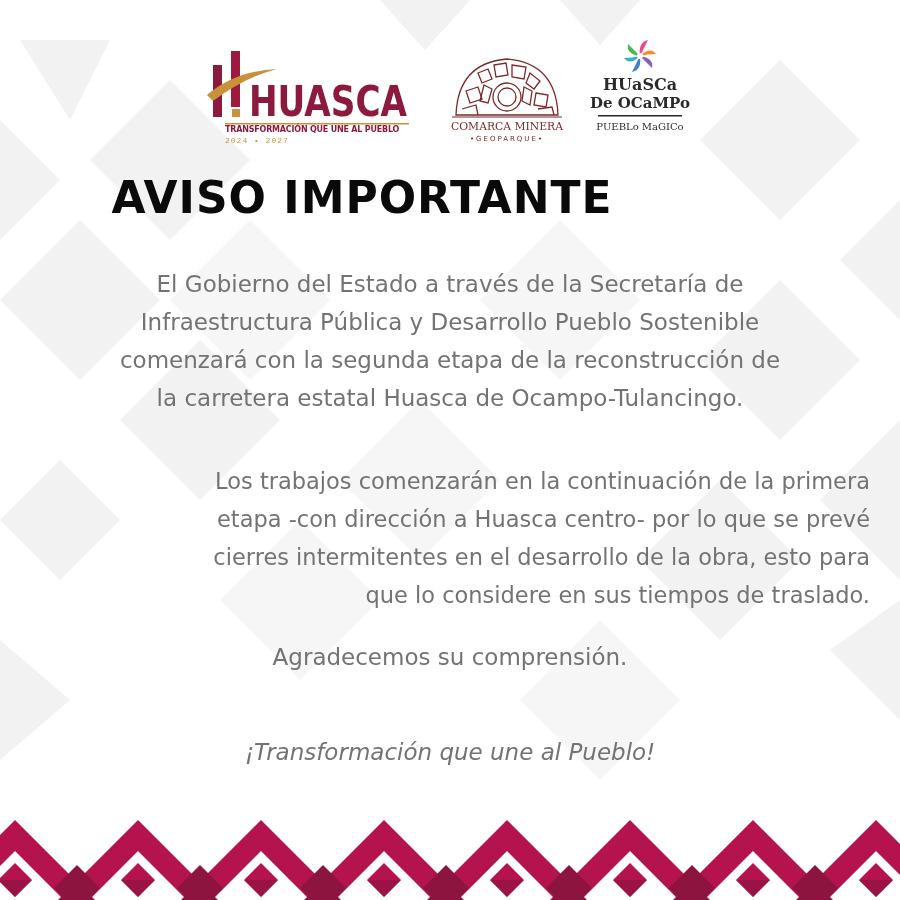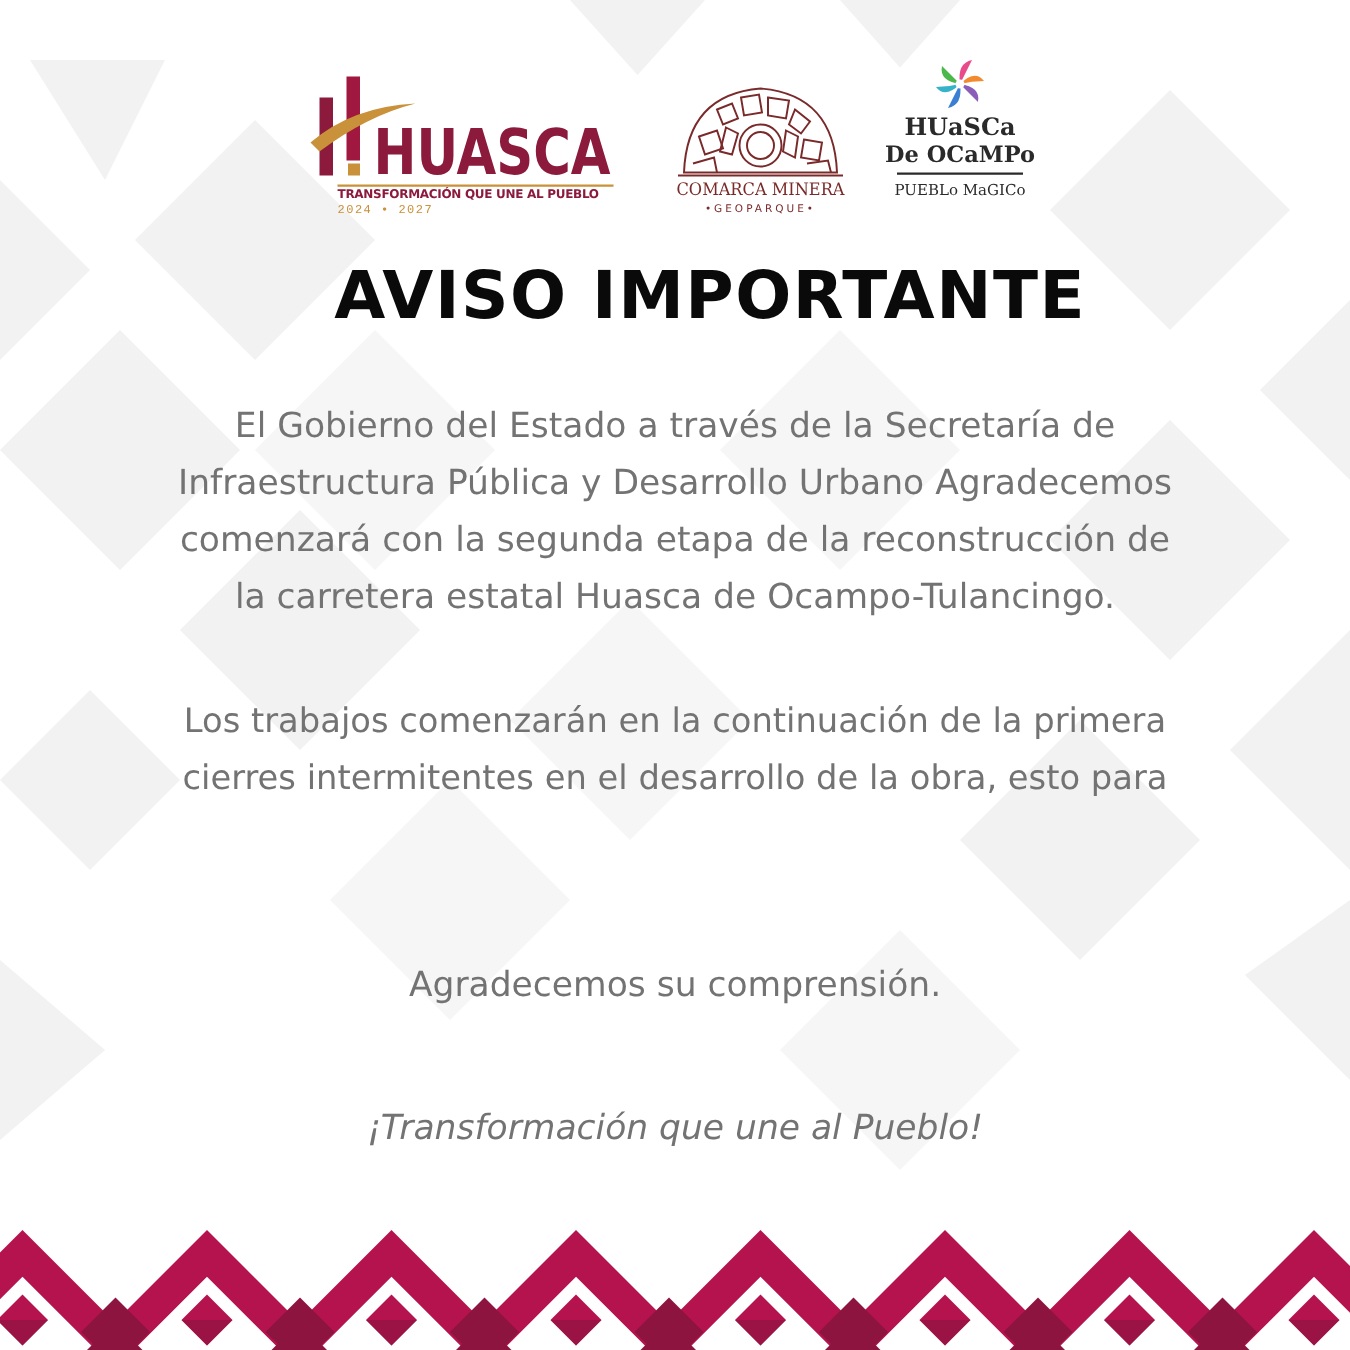--- a/index.html
+++ b/index.html
@@ -11,31 +11,31 @@
     }
     .bg-pattern { position: absolute; left: 0; top: 0; width: 900px; height: 900px; z-index: 0; }
     .logos {
       position: absolute; top: 38px; left: 0; width: 820px; height: 110px; z-index: 2;
     }
     .logo { position: absolute; }
     .logo-huasca { left: 205px; top: 5px; width: 205px; height: 105px; }
     .logo-comarca { left: 448px; top: 15px; width: 118px; height: 92px; }
     .logo-pueblo { left: 588px; top: 0px; width: 110px; height: 105px; }
     .title {
-      position: absolute; top: 172px; left: 0; width: 724px; text-align: right;
+      position: absolute; top: 172px; left: 0; width: 724px; text-align: center;
       font-family: "DejaVu Sans", sans-serif; font-weight: bold; font-size: 44px;
       letter-spacing: 1px; color: #0a0a0a; z-index: 2; margin: 0;
     }
     .body-text {
       position: absolute; left: 30px; width: 840px; text-align: center;
       font-family: "DejaVu Sans", sans-serif; color: #737373; font-size: 23px; line-height: 38px;
       z-index: 2; margin: 0;
     }
     .p1 { top: 265px; }
-    .p2 { top: 462px; font-size: 22.5px; }
+    .p2 { top: 462px; font-size: 22.5px; text-align: right; }
     .p3 { top: 638px; }
     .p4 { top: 733px; font-style: italic; }
     .bold { font-weight: normal; }
     .footer { position: absolute; left: 0; top: 800px; width: 900px; height: 100px; z-index: 2; }
   </style>
 </head>
 <body>
 
 <svg class="bg-pattern" viewBox="0 0 900 900" xmlns="http://www.w3.org/2000/svg">
   <g fill="#f2f2f2">
@@ -118,28 +118,30 @@
       <rect x="10" y="77" width="84" height="1.5" fill="#2a2a2a"></rect>
       <text x="52" y="92" text-anchor="middle" font-family="DejaVu Serif, serif" font-size="10" fill="#2a2a2a">PUEBLo MaGICo</text>
     </svg>
   </div>
 </div>
 
 <h1 class="title">AVISO IMPORTANTE</h1>
 
 <div class="body-text p1">
   <div>El Gobierno del Estado a través de la Secretaría de</div>
-  <div>Infraestructura Pública y Desarrollo Urbano Agradecemos</div>
+  <div>Infraestructura Pública y Desarrollo Pueblo Sostenible</div>
   <div><span>comenzará con la </span><span class="bold">segunda etapa de la reconstrucción de</span></div>
   <div class="bold">la carretera estatal Huasca de Ocampo-Tulancingo.</div>
 </div>
 
 <div class="body-text p2">
   <div>Los trabajos comenzarán en la continuación de la primera</div>
+  <div>etapa -con dirección a Huasca centro- por lo que se prevé</div>
   <div>cierres intermitentes en el desarrollo de la obra, esto para</div>
+  <div>que lo considere en sus tiempos de traslado.</div>
 </div>
 
 <div class="body-text p3">Agradecemos su comprensión.</div>
 
 <div class="body-text p4">¡Transformación que une al Pueblo!</div>
 
 <svg class="footer" viewBox="0 800 900 100" xmlns="http://www.w3.org/2000/svg">
   <defs>
     <g id="motif">
 

